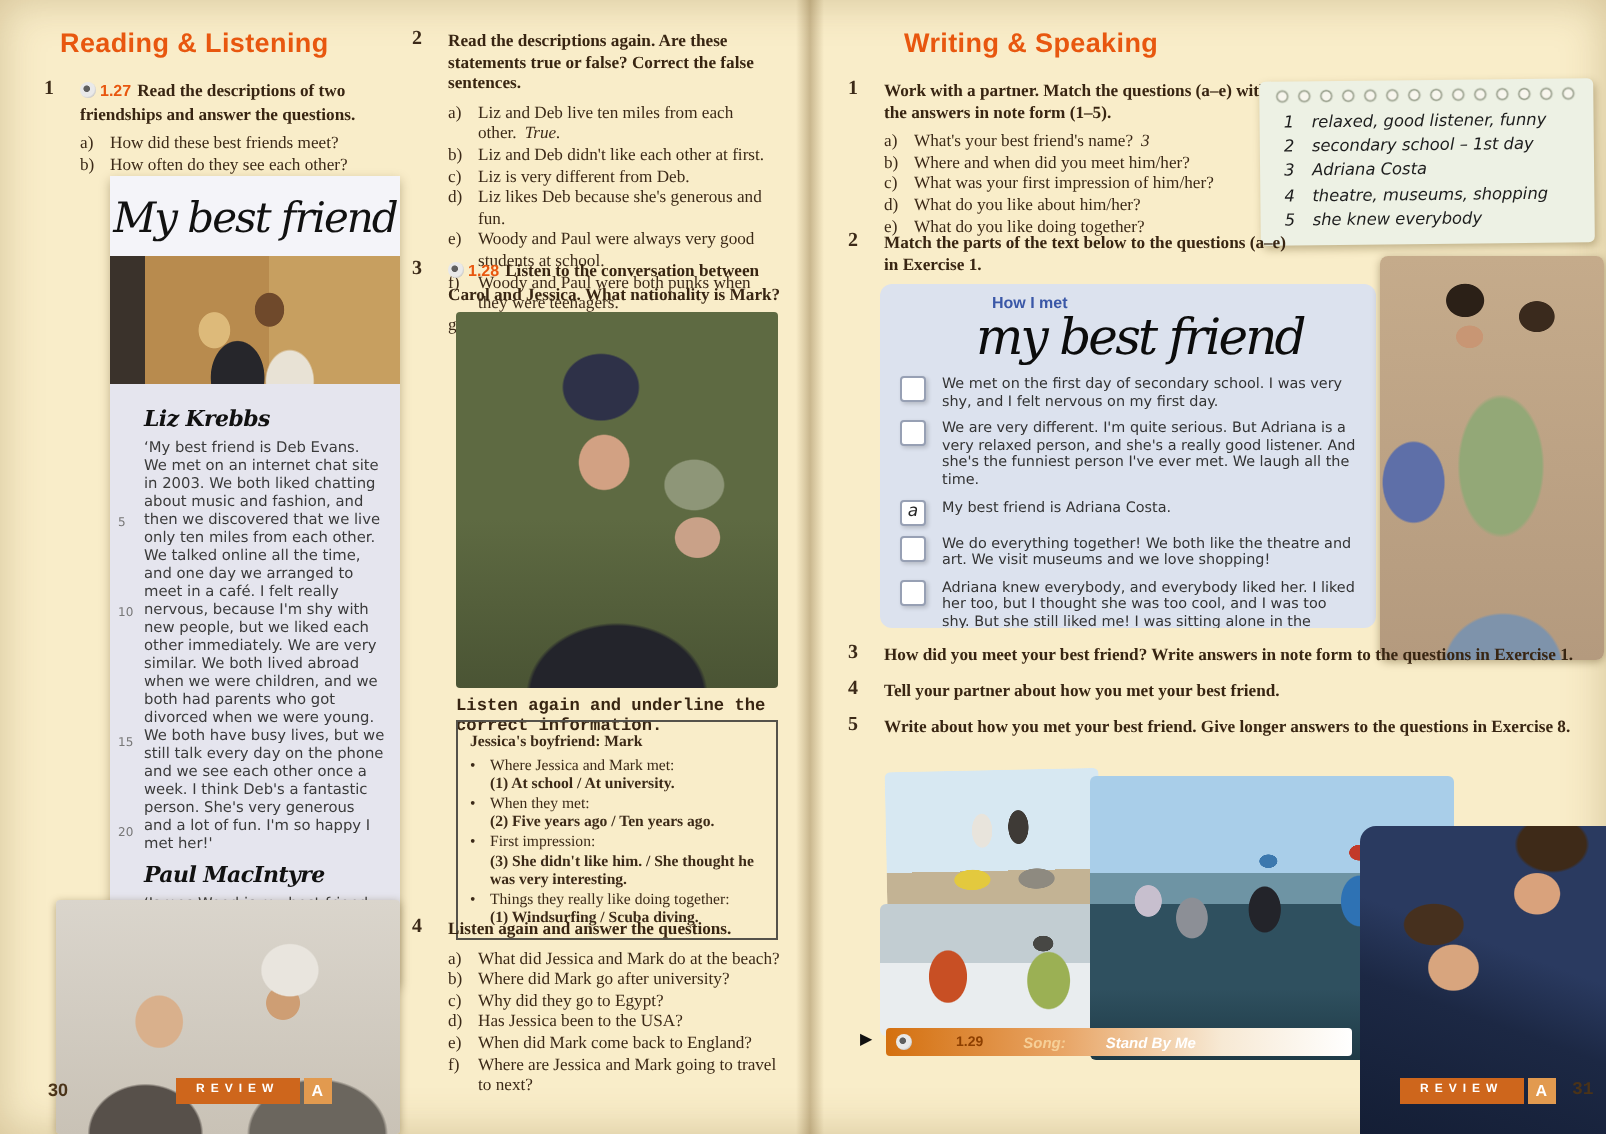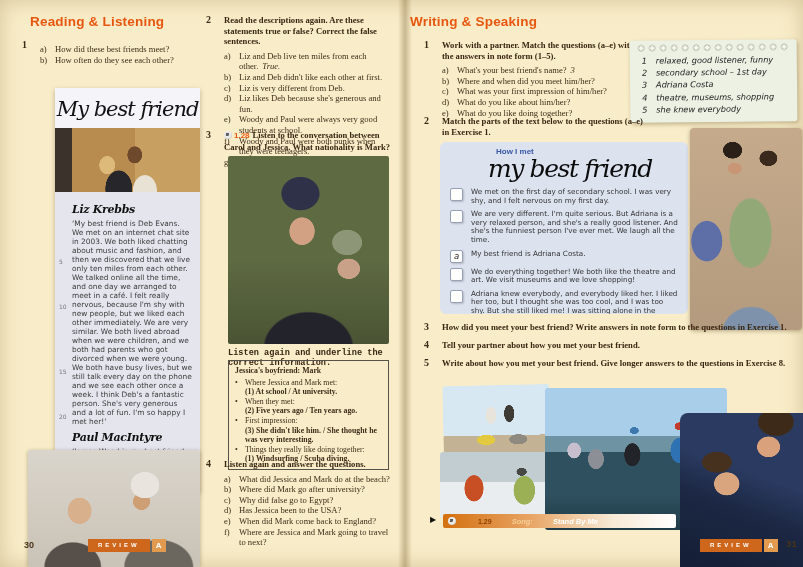--- a/index.html
+++ b/index.html
@@ -136,20 +136,21 @@
 </head>
 <body>
 
 <div class="spread">
 
   <div class="abs sec-h" style="left:30px;top:14px;">Reading &amp; Listening</div>
 
   <div class="abs ex" style="left:22px;top:40px;width:176px;">
     <div class="num">1</div>
     <div>
+      <div class="lead"><span class="audio"></span><span class="anum">1.27</span><span>Read the descriptions of two friendships and answer the questions.</span></div>
       <div class="qs">
         <div class="q">
             <span class="l">a)</span>
             <span>How did these best friends meet?</span>
           </div>
         <div class="q">
             <span class="l">b)</span>
             <span>How often do they see each other?</span>
           </div>
       </div>
@@ -248,21 +249,21 @@
         <div class="q">
             <span class="l">a)</span>
             <span>What did Jessica and Mark do at the beach?</span>
           </div>
         <div class="q">
             <span class="l">b)</span>
             <span>Where did Mark go after university?</span>
           </div>
         <div class="q">
             <span class="l">c)</span>
-            <span>Why did false go to Egypt?</span>
+            <span>Why did they go to Egypt?</span>
           </div>
         <div class="q">
             <span class="l">d)</span>
             <span>Has Jessica been to the USA?</span>
           </div>
         <div class="q">
             <span class="l">e)</span>
             <span>When did Mark come back to England?</span>
           </div>
         <div class="q">
@@ -274,21 +275,21 @@
   </div>
 
   <div class="abs pageno" style="left:24px;top:540px;">30</div>
   <div class="abs review" style="left:88px;top:539px;">
     <span class="rv-bar">REVIEW</span>
     <span class="rv-a">A</span>
   </div>
 
   <div class="abs gutter"></div>
 
-  <div class="abs sec-h" style="left:410px;top:14px;">Writing &amp; Speaking</div>
+  <div class="abs sec-h" style="left:452px;top:14px;">Writing &amp; Speaking</div>
 
   <div class="abs ex" style="left:424px;top:40px;width:214px;">
     <div class="num">1</div>
     <div>
       <div class="lead">Work with a partner. Match the questions (a–e) with the answers in note form (1–5).</div>
       <div class="qs">
         <div class="q">
             <span class="l">a)</span>
             <span><span>What's your best friend's name?</span><span class="ans">3</span></span>
           </div>

